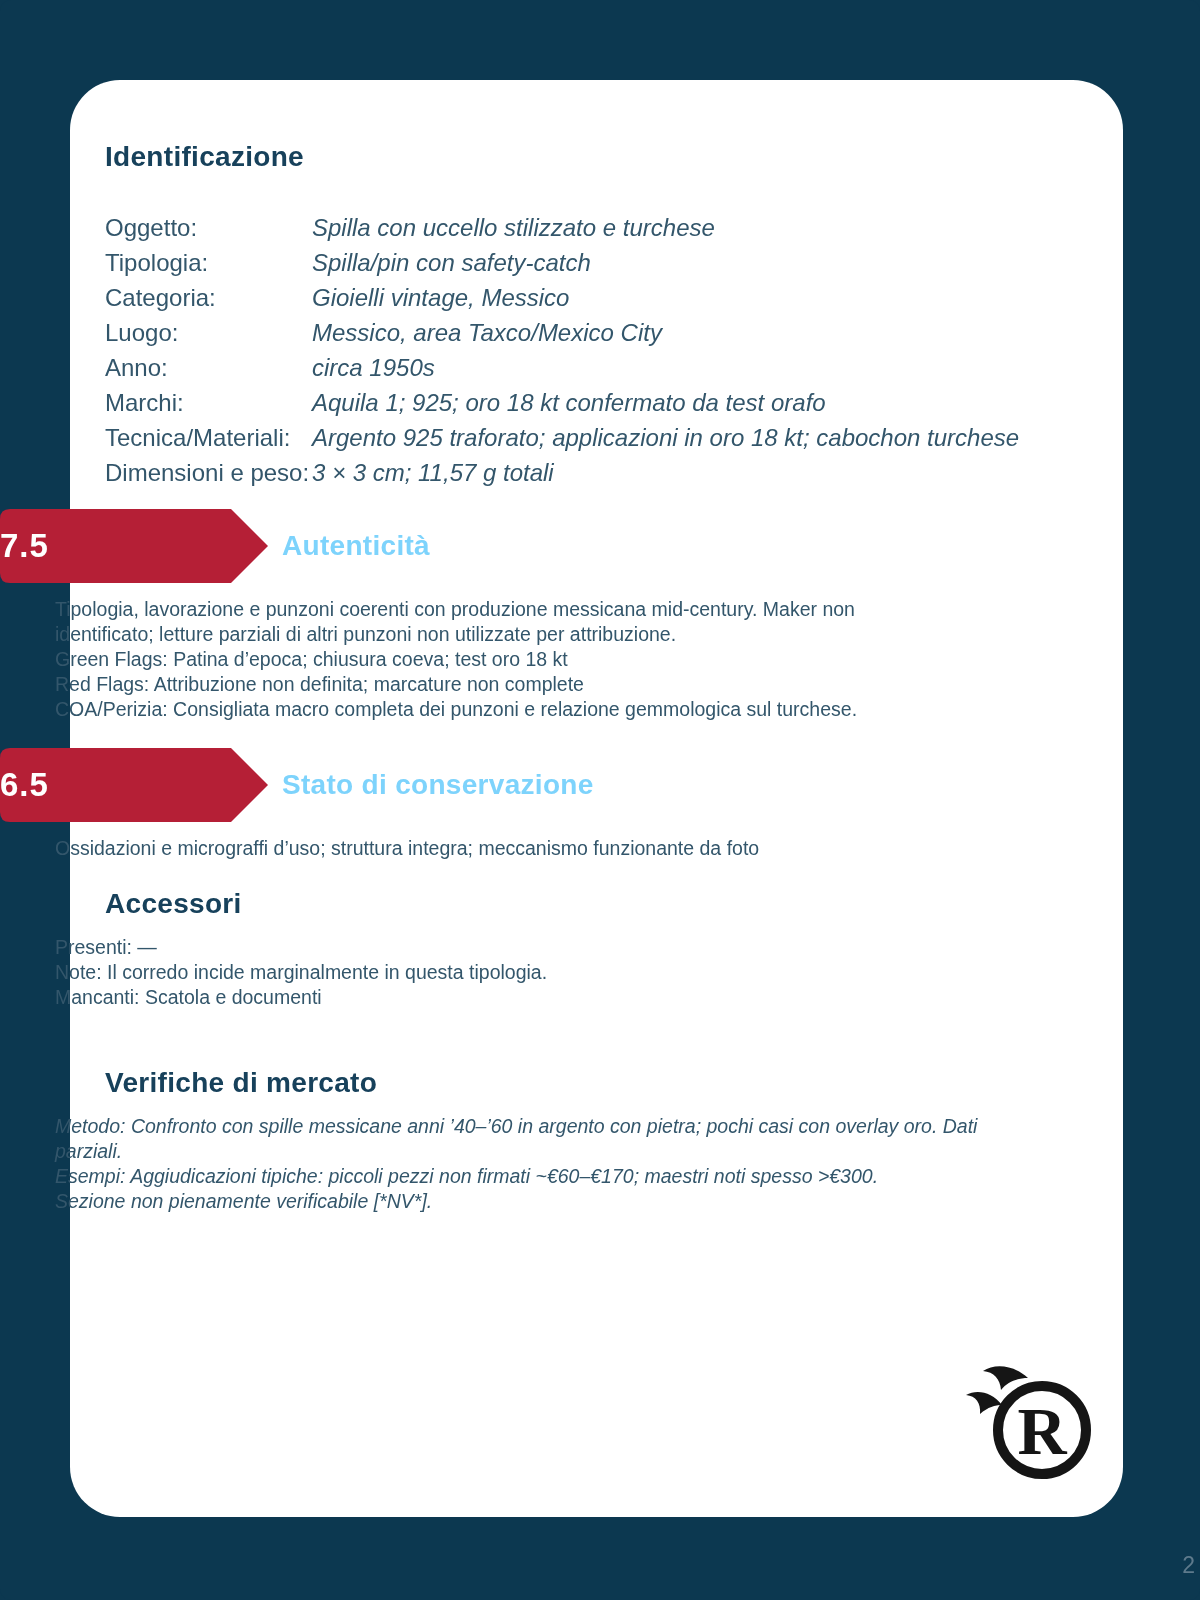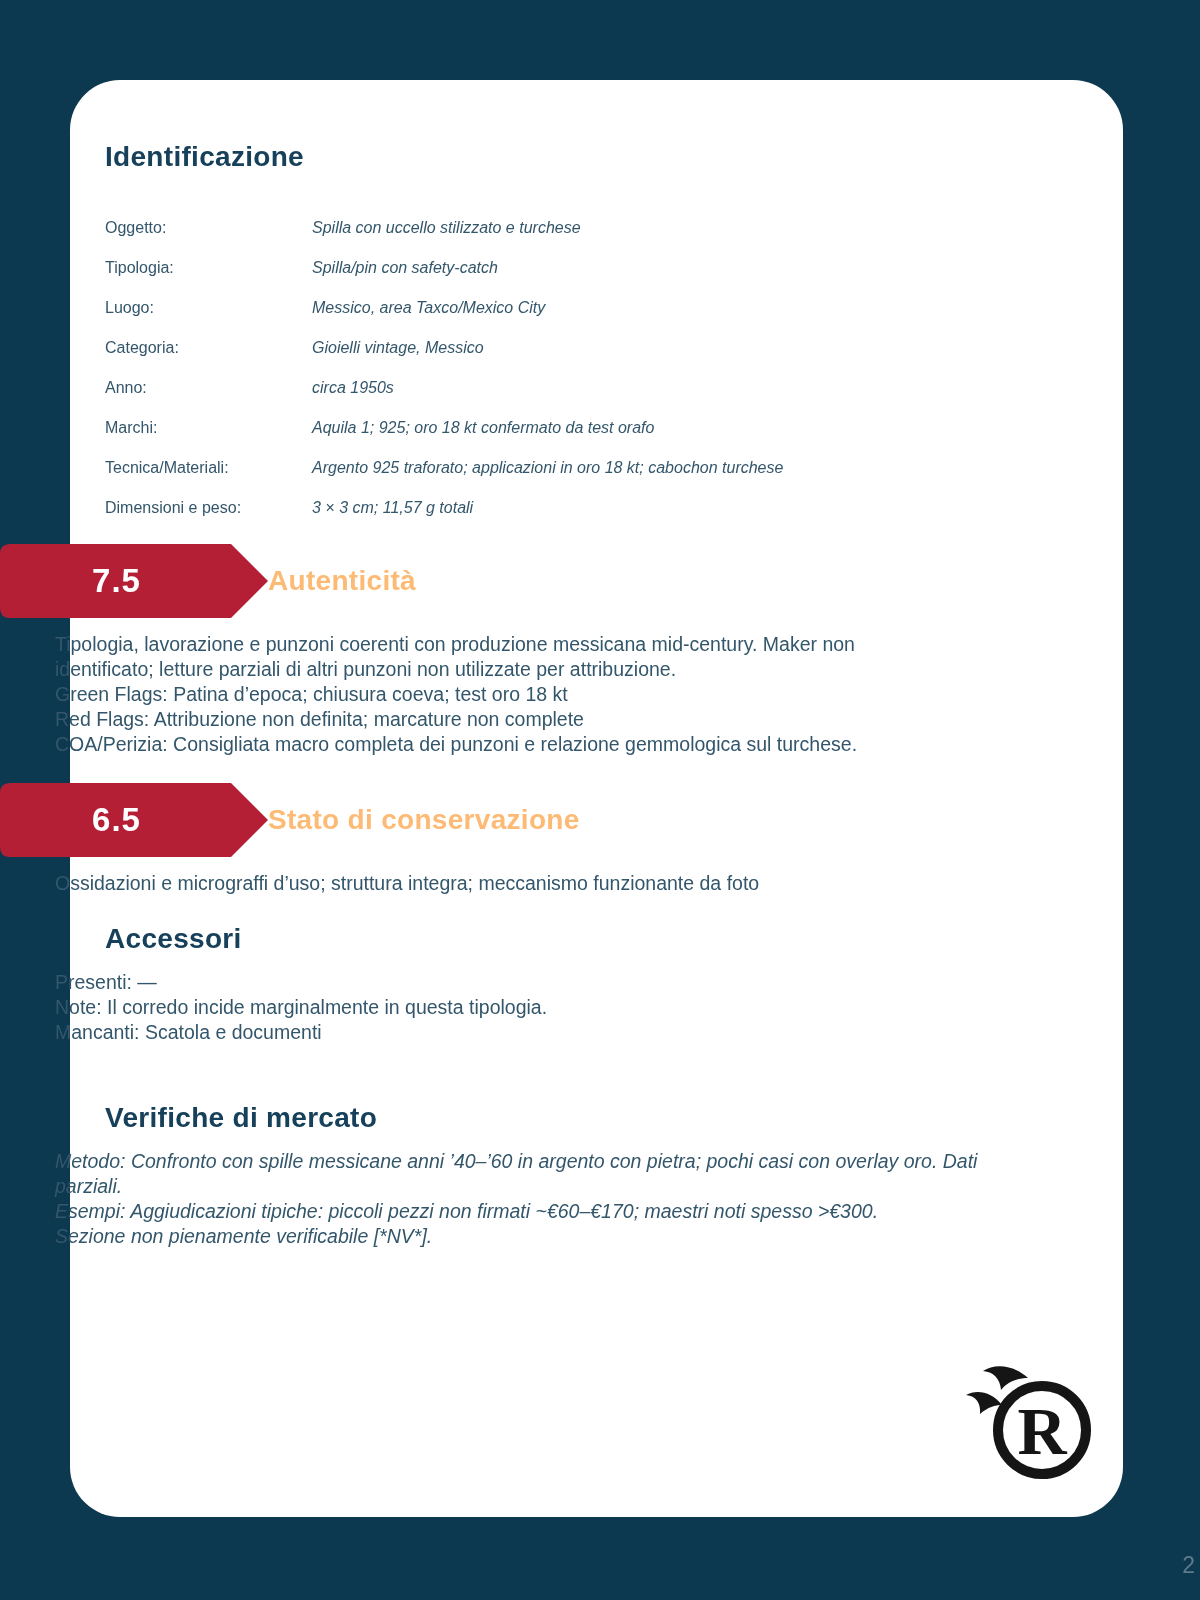--- a/index.html
+++ b/index.html
@@ -10,31 +10,31 @@
   .card{
     position:absolute;left:70px;top:80px;width:1053px;height:1437px;
     background:#FFFFFF;border-radius:50px;
   }
   .content{position:absolute;left:0;top:80px;width:1200px;}
   .section-title{
     margin:60px 0 0 105px;font-size:28px;line-height:34px;font-weight:bold;
     color:#17415B;letter-spacing:0.3px;
   }
   .kv{margin:44px 0 0 105px;}
-  .kv-row{display:flex;margin-bottom:15px;font-size:16px;line-height:20px;color:#33566B;margin-top:20px;}
+  .kv-row{display:flex;margin-bottom:15px;font-size:24px;line-height:20px;color:#33566B;}
   .kv-label{width:207px;flex:none;}
   .kv-value{flex:1;font-style:italic;}
   .score-row{position:relative;margin-top:26px;height:74px;display:flex;align-items:center;}
   .ribbon-wrap{position:relative;width:268px;height:74px;flex:none;}
   .ribbon{display:block;width:268px;height:74px;}
   .score-num{
     position:absolute;left:0;top:0;width:233px;height:74px;line-height:74px;
-    text-align:center;color:#FFFFFF;font-size:33px;font-weight:bold;letter-spacing:1px;
+    text-align:left;color:#FFFFFF;font-size:33px;font-weight:bold;letter-spacing:1px;
   }
-  .score-title{font-size:28px;font-weight:bold;color:#fdba74;letter-spacing:0.3px;}
+  .score-title{margin-left:14px;font-size:28px;font-weight:bold;color:#7dd3fc;letter-spacing:0.3px;}
   .para{margin:14px 0 0 55px;font-size:19.5px;line-height:25px;color:#33566B;max-width:880px;}
   .para.wide{max-width:950px;font-style:italic;}
   .sub-title{
     margin:26px 0 0 105px;font-size:28px;line-height:34px;font-weight:bold;
     color:#17415B;letter-spacing:0.3px;
   }
   .mt-big{margin-top:56px;}
   .logo{position:absolute;left:962px;top:1362px;width:132px;height:122px;}
   .page-number{
     position:absolute;left:1150px;top:1552px;width:45px;text-align:right;
@@ -54,26 +54,26 @@
     <div class="kv">
       <div class="kv-row">
         <div class="kv-label">Oggetto:</div>
         <div class="kv-value">Spilla con uccello stilizzato e turchese</div>
       </div>
       <div class="kv-row">
         <div class="kv-label">Tipologia:</div>
         <div class="kv-value">Spilla/pin con safety-catch</div>
       </div>
       <div class="kv-row">
+        <div class="kv-label">Categoria:</div>
+        <div class="kv-value">Gioielli vintage, Messico</div>
+      </div>
+      <div class="kv-row">
         <div class="kv-label">Luogo:</div>
         <div class="kv-value">Messico, area Taxco/Mexico City</div>
-      </div>
-      <div class="kv-row">
-        <div class="kv-label">Categoria:</div>
-        <div class="kv-value">Gioielli vintage, Messico</div>
       </div>
       <div class="kv-row">
         <div class="kv-label">Anno:</div>
         <div class="kv-value">circa 1950s</div>
       </div>
       <div class="kv-row">
         <div class="kv-label">Marchi:</div>
         <div class="kv-value">Aquila 1; 925; oro 18 kt confermato da test orafo</div>
       </div>
       <div class="kv-row">

